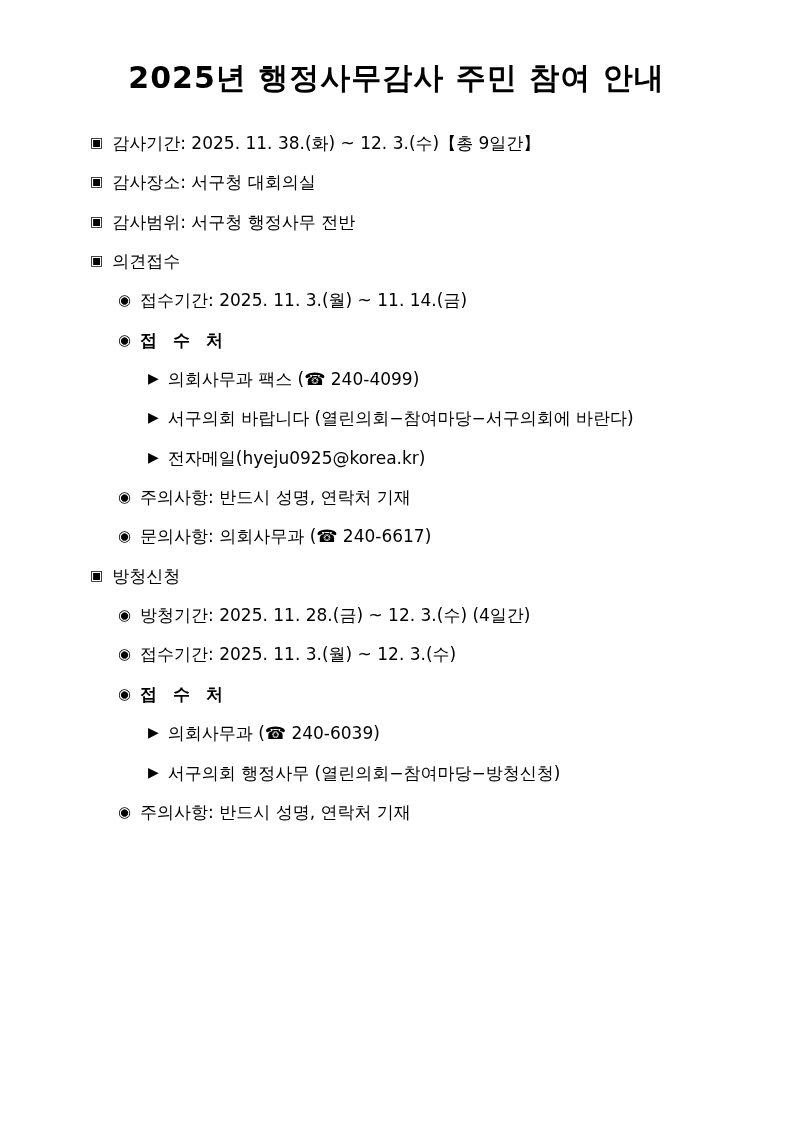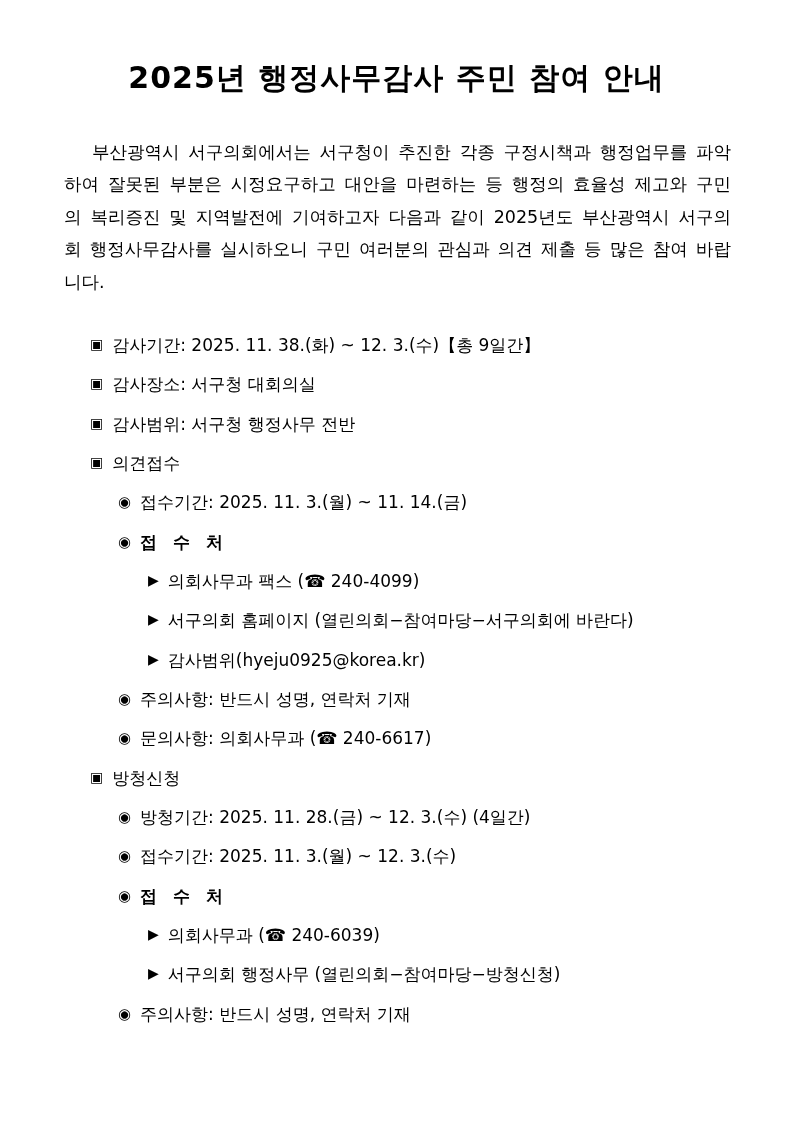--- a/index.html
+++ b/index.html
@@ -71,21 +71,20 @@
     font-weight: bold;
   }
 </style>
 </head>
 <body>
 
 <div class="page">
 
   <h1 class="doc-title">2025년 행정사무감사 주민 참여 안내</h1>
 
-  <p class="intro">부산광역시 서구의회에서는 서구청이 추진한 각종 구정시책과 행정업무를 파악하여 잘못된 부분은 시정요구하고 대안을 마련하는 등 행정의 효율성 제고와 구민의 복리증진 및 지역발전에 기여하고자 다음과 같이 2025년도 부산광역시 서구의회 행정사무감사를 실시하오니 구민 여러분의 관심과 의견 제출 등 많은 참여 바랍니다.</p>
 
   <ul class="list" id="item-list">
       <li class="li lvl1">
         <span class="marker">▣</span>
         <span class="txt">감사기간: 2025. 11. 38.(화) ~ 12. 3.(수)【총 9일간】</span>
       </li>
       <li class="li lvl1">
         <span class="marker">▣</span>
         <span class="txt">감사장소: 서구청 대회의실</span>
       </li>
@@ -104,25 +103,25 @@
       <li class="li lvl2">
         <span class="marker">◉</span>
         <span class="txt spaced">접 수 처</span>
       </li>
       <li class="li lvl3">
         <span class="marker">▶</span>
         <span class="txt">의회사무과 팩스 (☎ 240-4099)</span>
       </li>
       <li class="li lvl3">
         <span class="marker">▶</span>
-        <span class="txt">서구의회 홈페이지 (열린의회−참여마당−서구의회에 바란다)</span>
+        <span class="txt">서구의회 바랍니다 (열린의회−참여마당−서구의회에 바란다)</span>
       </li>
       <li class="li lvl3">
         <span class="marker">▶</span>
-        <span class="txt">감사범위(hyeju0925@korea.kr)</span>
+        <span class="txt">전자메일(hyeju0925@korea.kr)</span>
       </li>
       <li class="li lvl2">
         <span class="marker">◉</span>
         <span class="txt">주의사항: 반드시 성명, 연락처 기재</span>
       </li>
       <li class="li lvl2">
         <span class="marker">◉</span>
         <span class="txt">문의사항: 의회사무과 (☎ 240-6617)</span>
       </li>
       <li class="li lvl1">

